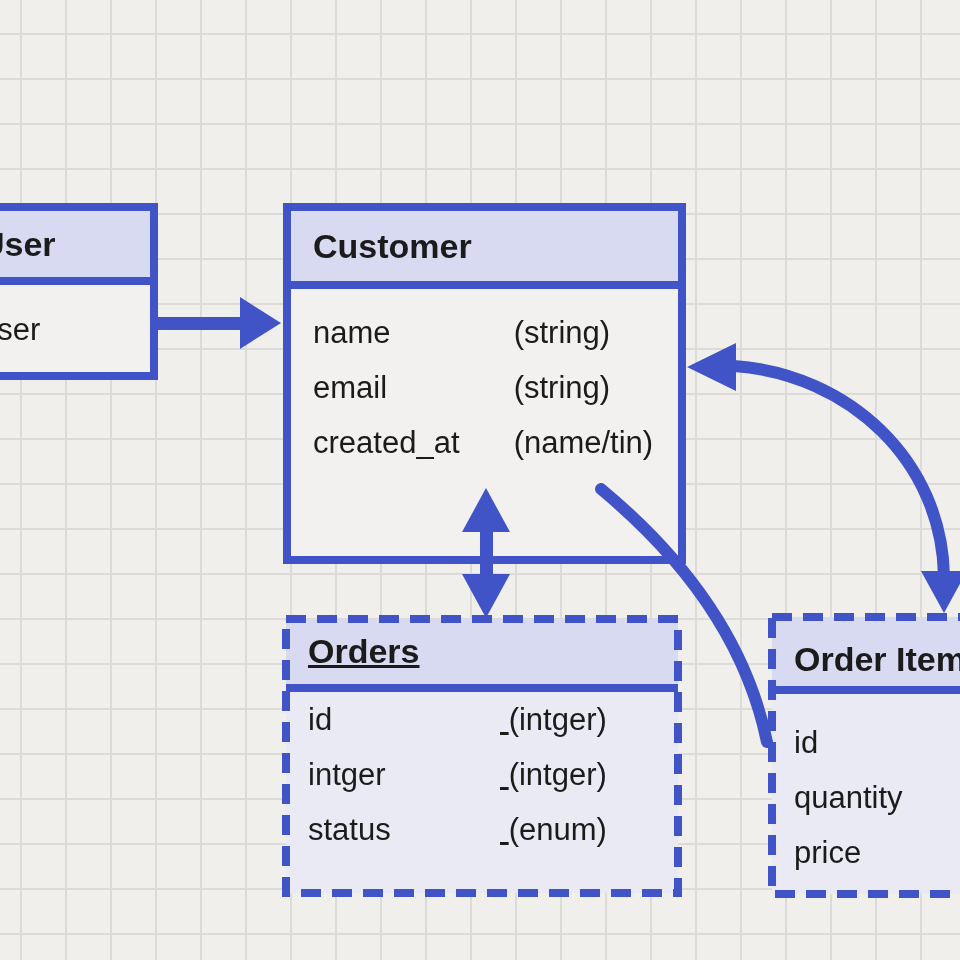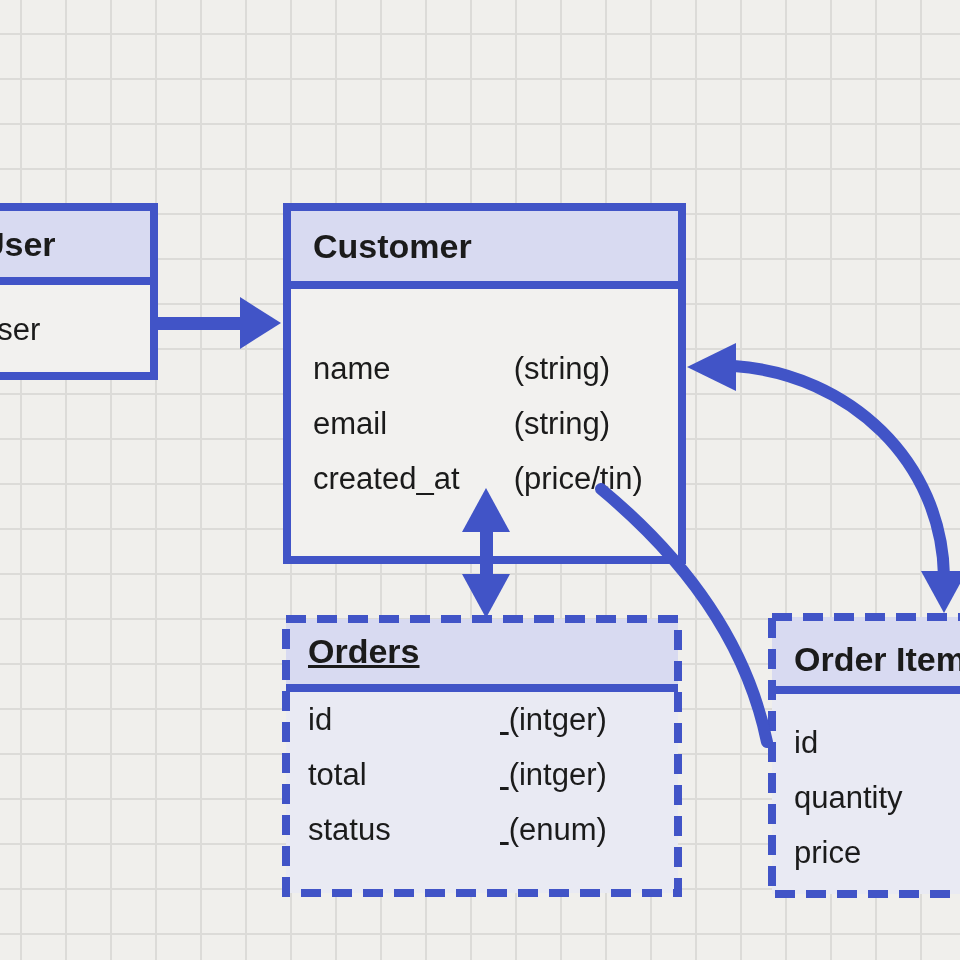--- a/index.html
+++ b/index.html
@@ -31,21 +31,21 @@
   .ftype{display:inline-block;}
   svg.overlay{position:absolute;left:0;top:0;z-index:5;pointer-events:none;}
 
   
   #t-user{left:-50px;top:203px;width:208px;height:177px;}
   #t-user .thead{height:66px;} #t-user .title{line-height:66px;}
   #t-user .tbody{padding-top:17px;}
 
   #t-customer{left:283px;top:203px;width:403px;height:361px;}
   #t-customer .thead{height:70px;} #t-customer .title{line-height:70px;}
-  #t-customer .tbody{padding-top:16px;margin-top:36px;}
+  #t-customer .tbody{padding-top:16px;}
 
   #t-orders{left:286px;top:619px;width:392px;height:274px;text-decoration:underline;}
   #t-orders .thead{height:65px;} #t-orders .title{line-height:65px;}
   #t-orders .tbody{}
 
   #t-order-items{left:772px;top:617px;width:400px;height:277px;}
   #t-order-items .thead{height:69px;} #t-order-items .title{line-height:69px;position:relative;top:8px;}
   #t-order-items .tbody{padding-top:21px;}
 </style>
 </head>
@@ -72,36 +72,36 @@
       <div class="frow">
         <span class="fname">name</span>
         <span class="ftype">(string)</span>
       </div>
       <div class="frow">
         <span class="fname">email</span>
         <span class="ftype">(string)</span>
       </div>
       <div class="frow">
         <span class="fname">created_at</span>
-        <span class="ftype">(price/tin)</span>
+        <span class="ftype">(name/tin)</span>
       </div>
     </div>
   </div>
 
   <div class="table dashed" id="t-orders">
     <div class="thead">
       <span class="title">Orders</span>
     </div>
     <div class="tbody">
       <div class="frow">
         <span class="fname">id</span>
         <span class="ftype">(intger)</span>
       </div>
       <div class="frow">
-        <span class="fname">total</span>
+        <span class="fname">intger</span>
         <span class="ftype">(intger)</span>
       </div>
       <div class="frow">
         <span class="fname">status</span>
         <span class="ftype">(enum)</span>
       </div>
     </div>
   </div>
 
   <div class="table dashed" id="t-order-items">

